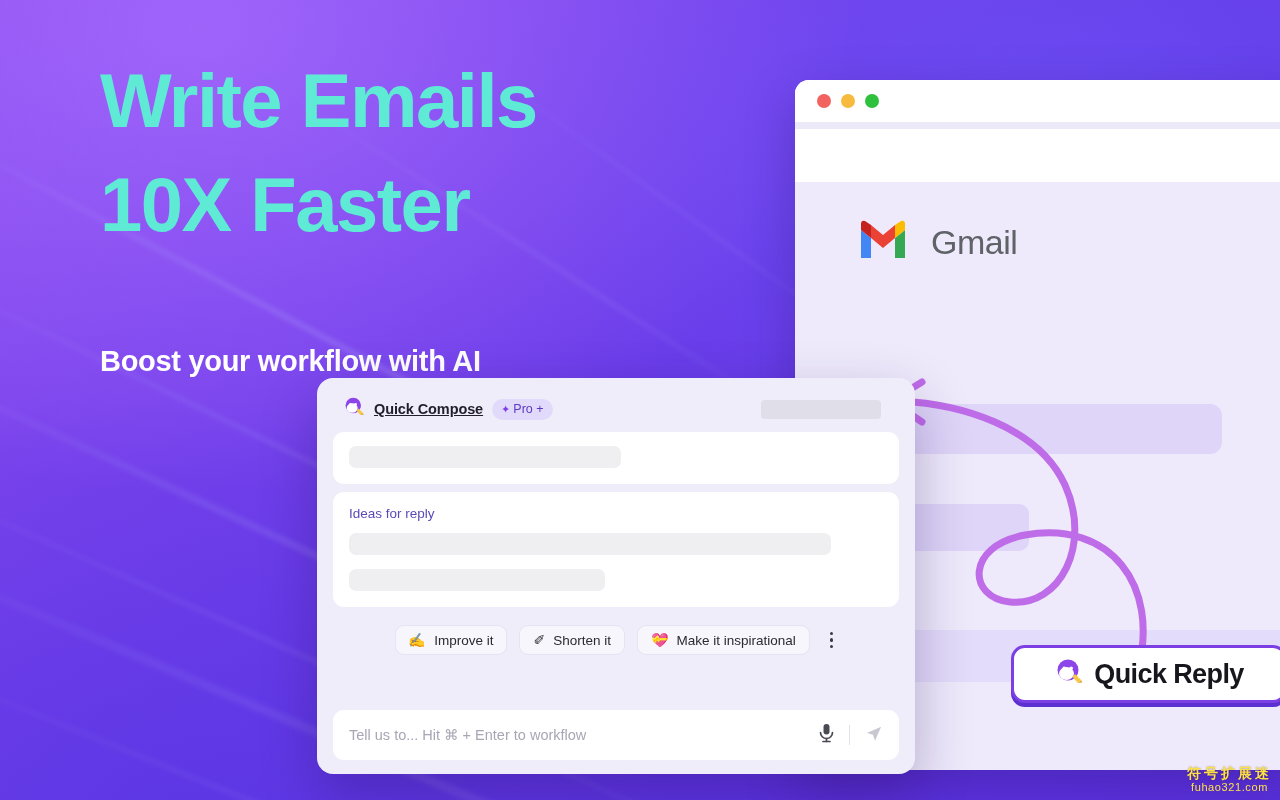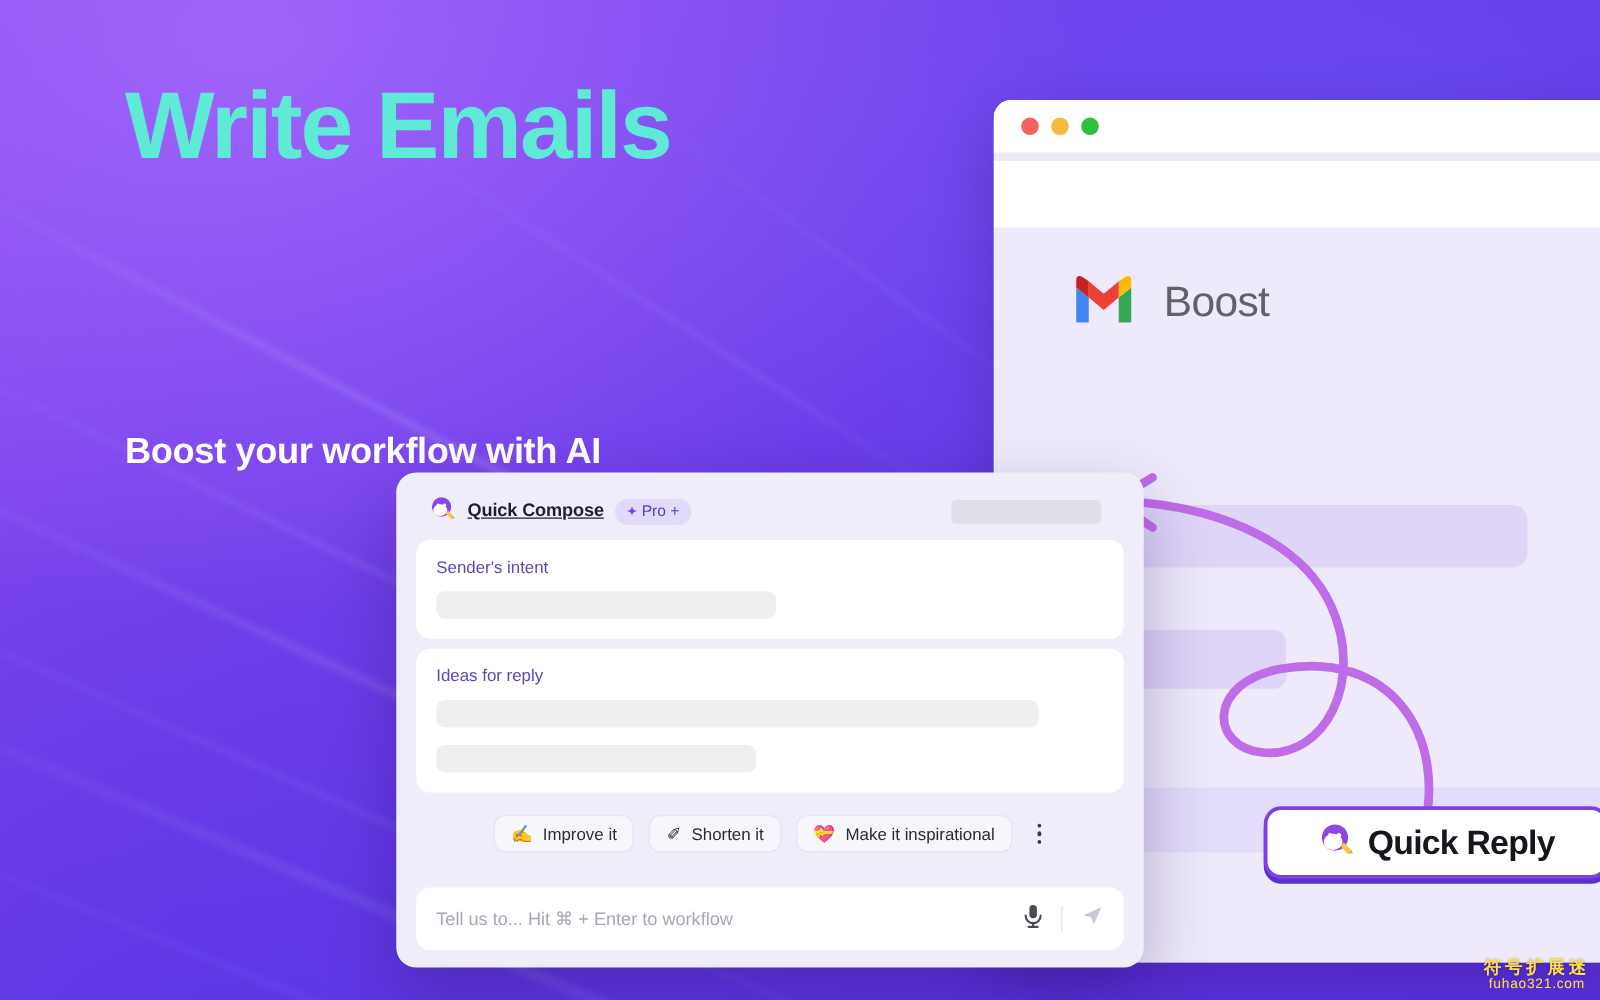--- a/index.html
+++ b/index.html
@@ -172,20 +172,24 @@
     <div class="streak" style="left:-200px; top:430px; width:1100px; height:4px; transform:rotate(24deg); opacity:.6;"></div>
     <div class="streak" style="left:-220px; top:500px; width:1150px; height:9px; transform:rotate(23deg); opacity:.5;"></div>
     <div class="streak" style="left:-240px; top:600px; width:1150px; height:5px; transform:rotate(22deg); opacity:.4;"></div>
     <div class="streak" style="left:240px; top:60px; width:700px; height:4px; transform:rotate(33deg); opacity:.5;"></div>
     <div class="streak" style="left:420px; top:20px; width:620px; height:3px; transform:rotate(36deg); opacity:.45;"></div>
   </div>
 </div>
 
 <div id="headline">
   <div class="h-line">Write Emails</div>
+  <div class="h-line second">
+    <span class="h-highlight"></span>
+    <span>10X Faster</span>
+  </div>
 </div>
 <div id="subtitle">Boost your workflow with AI</div>
 
 <div id="gmail-window">
   <div class="gw-titlebar">
     <span class="dot red"></span>
     <span class="dot yellow"></span>
     <span class="dot green"></span>
   </div>
   <div class="gw-strip"></div>
@@ -194,21 +198,21 @@
     <div class="gmail-brand">
       <span>
         <svg width="52" height="40" viewBox="0 0 52 40" aria-hidden="true">
           <path d="M4 38 H14 V18 L4 10 Z" fill="#4285F4"></path>
           <path d="M38 38 H48 V10 L38 18 Z" fill="#34A853"></path>
           <path d="M4 10 L4 4 Q4 0 8 1 L14 5 V18 Z" fill="#C5221F"></path>
           <path d="M48 10 L48 4 Q48 0 44 1 L38 5 V18 Z" fill="#FBBC04"></path>
           <path d="M14 5 L26 15 L38 5 V18 L26 28 L14 18 Z" fill="#EA4335"></path>
         </svg>
       </span>
-      <span class="gmail-word">Boost</span>
+      <span class="gmail-word">Gmail</span>
     </div>
     <div class="gw-bar b1"></div>
     <div class="gw-bar b2"></div>
     <div class="gw-wide-band"></div>
   </div>
 </div>
 
 <svg id="arrow-svg" viewBox="0 0 300 300">
   <path d="M278 300 C 300 215, 250 150, 165 165 C 105 176, 108 228, 150 232
            C 200 237, 232 175, 205 115 C 178 56, 100 34, 40 31" fill="none" stroke="#BF6CE8" stroke-width="7" stroke-linecap="round"></path>
@@ -244,21 +248,20 @@
     </span>
     <span class="qc-title">Quick Compose</span>
     <span class="qc-pro">
       <span class="spark">✦</span>
       <span>Pro +</span>
     </span>
     <span class="qc-head-ph"></span>
   </div>
 
   <div class="qc-field">
-    <div class="qc-field-label">Sender's intent</div>
     <div class="ph-bar" style="width:272px;"></div>
   </div>
 
   <div class="qc-field">
     <div class="qc-field-label">Ideas for reply</div>
     <div class="ph-bar" style="width:482px;"></div>
     <div class="ph-bar" style="width:256px;"></div>
   </div>
 
   <div class="qc-actions">

